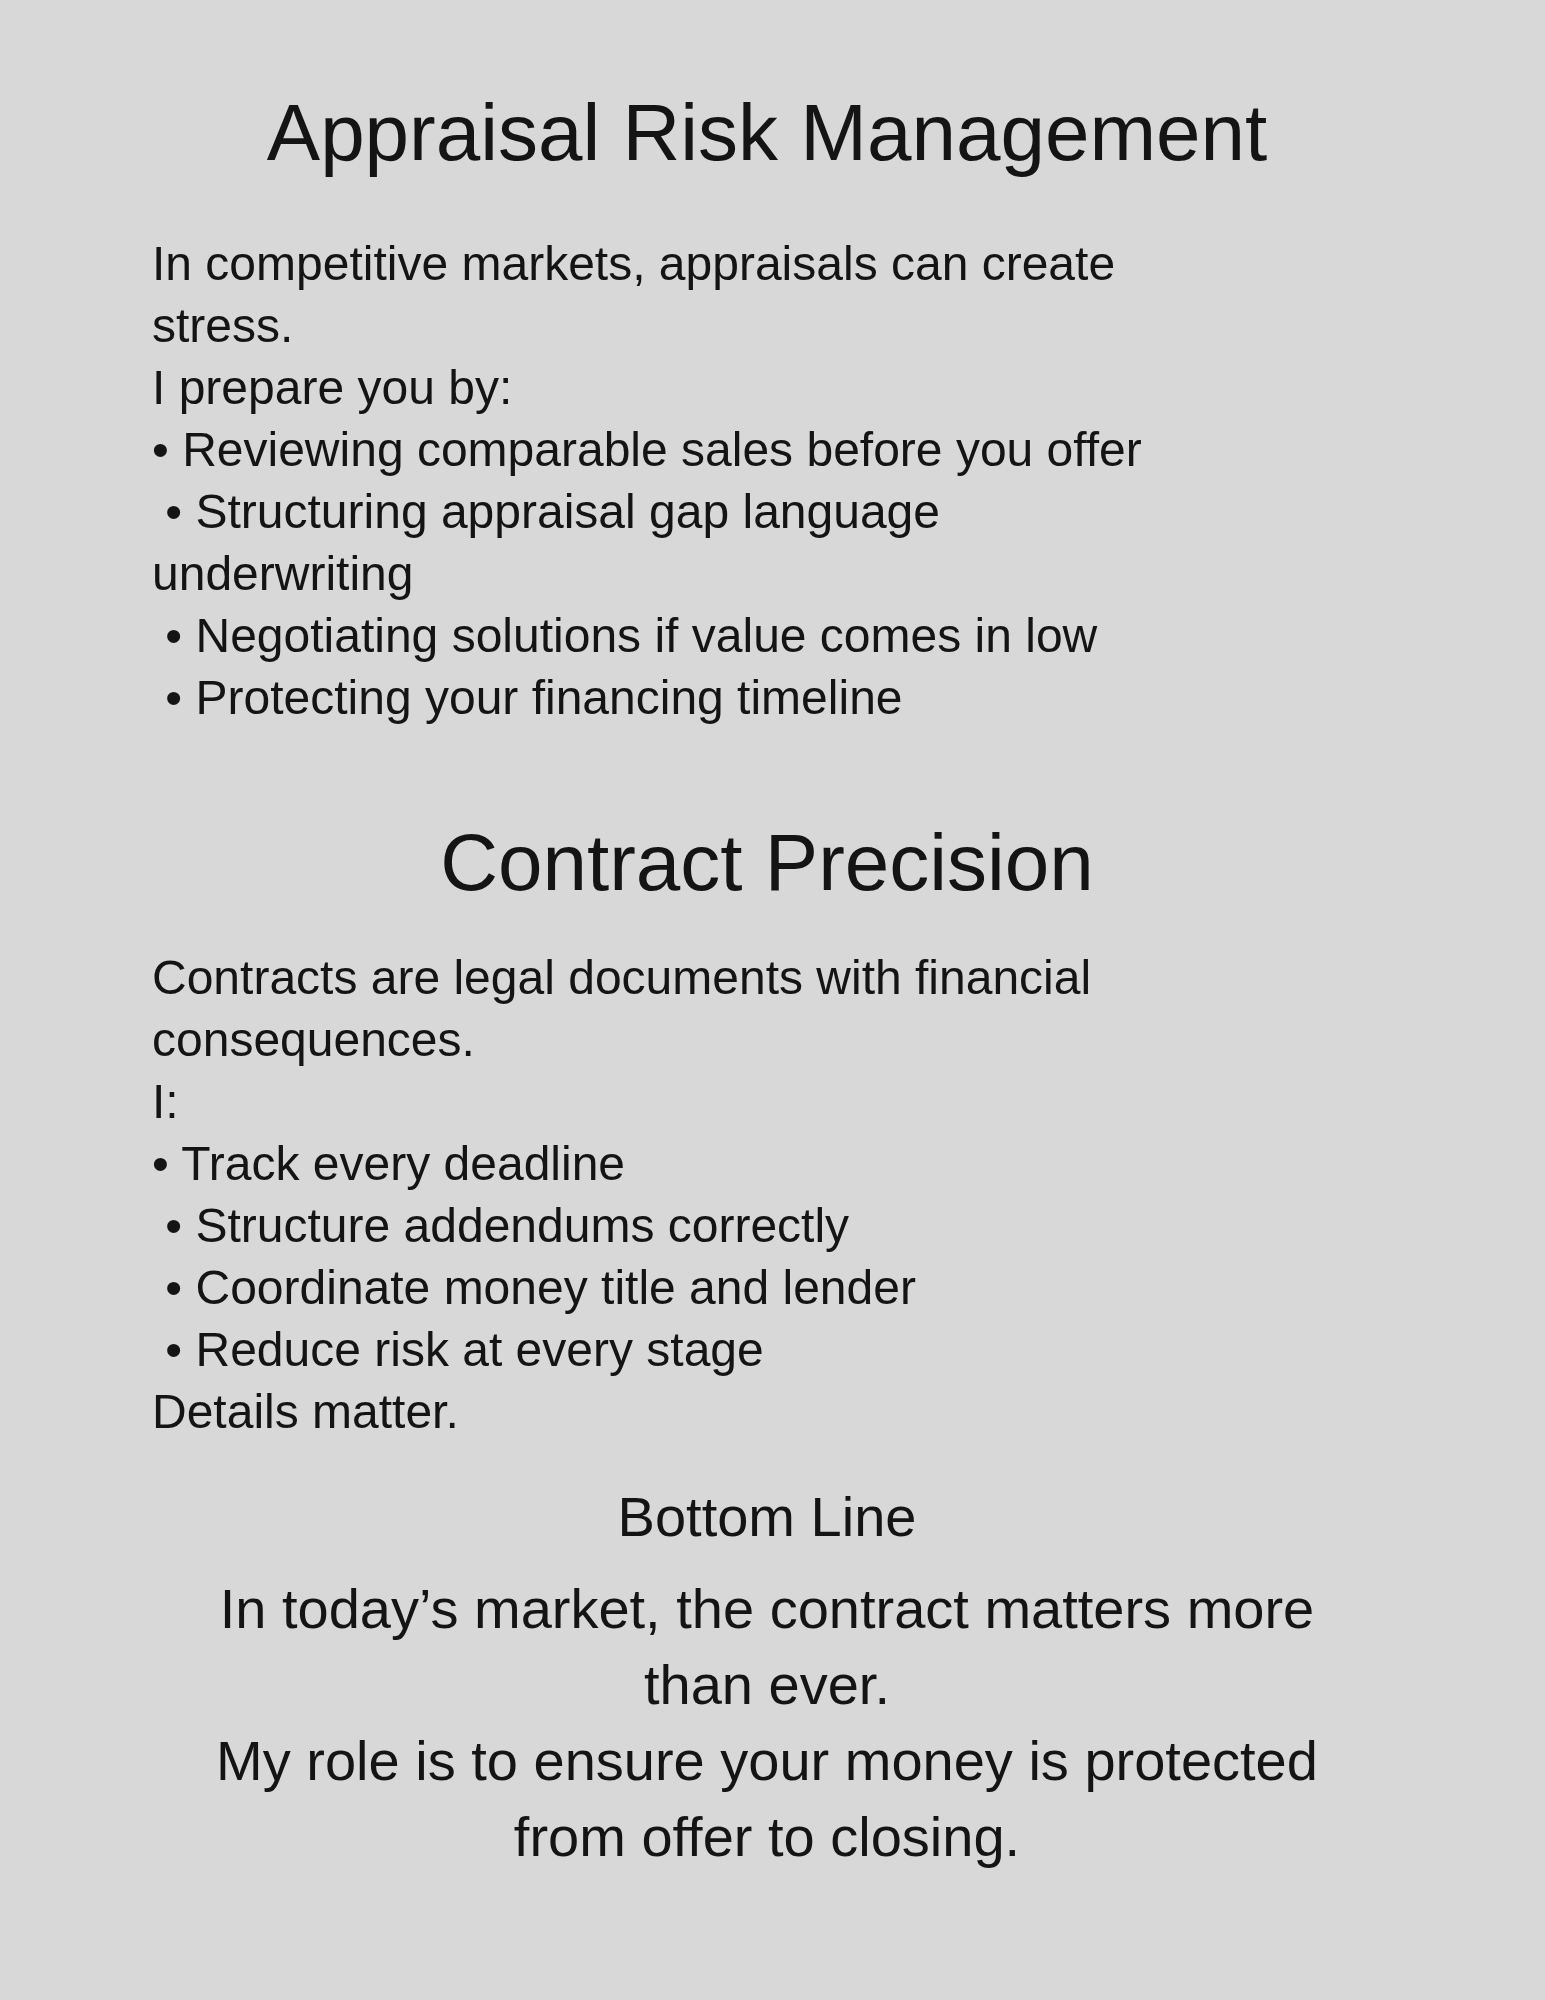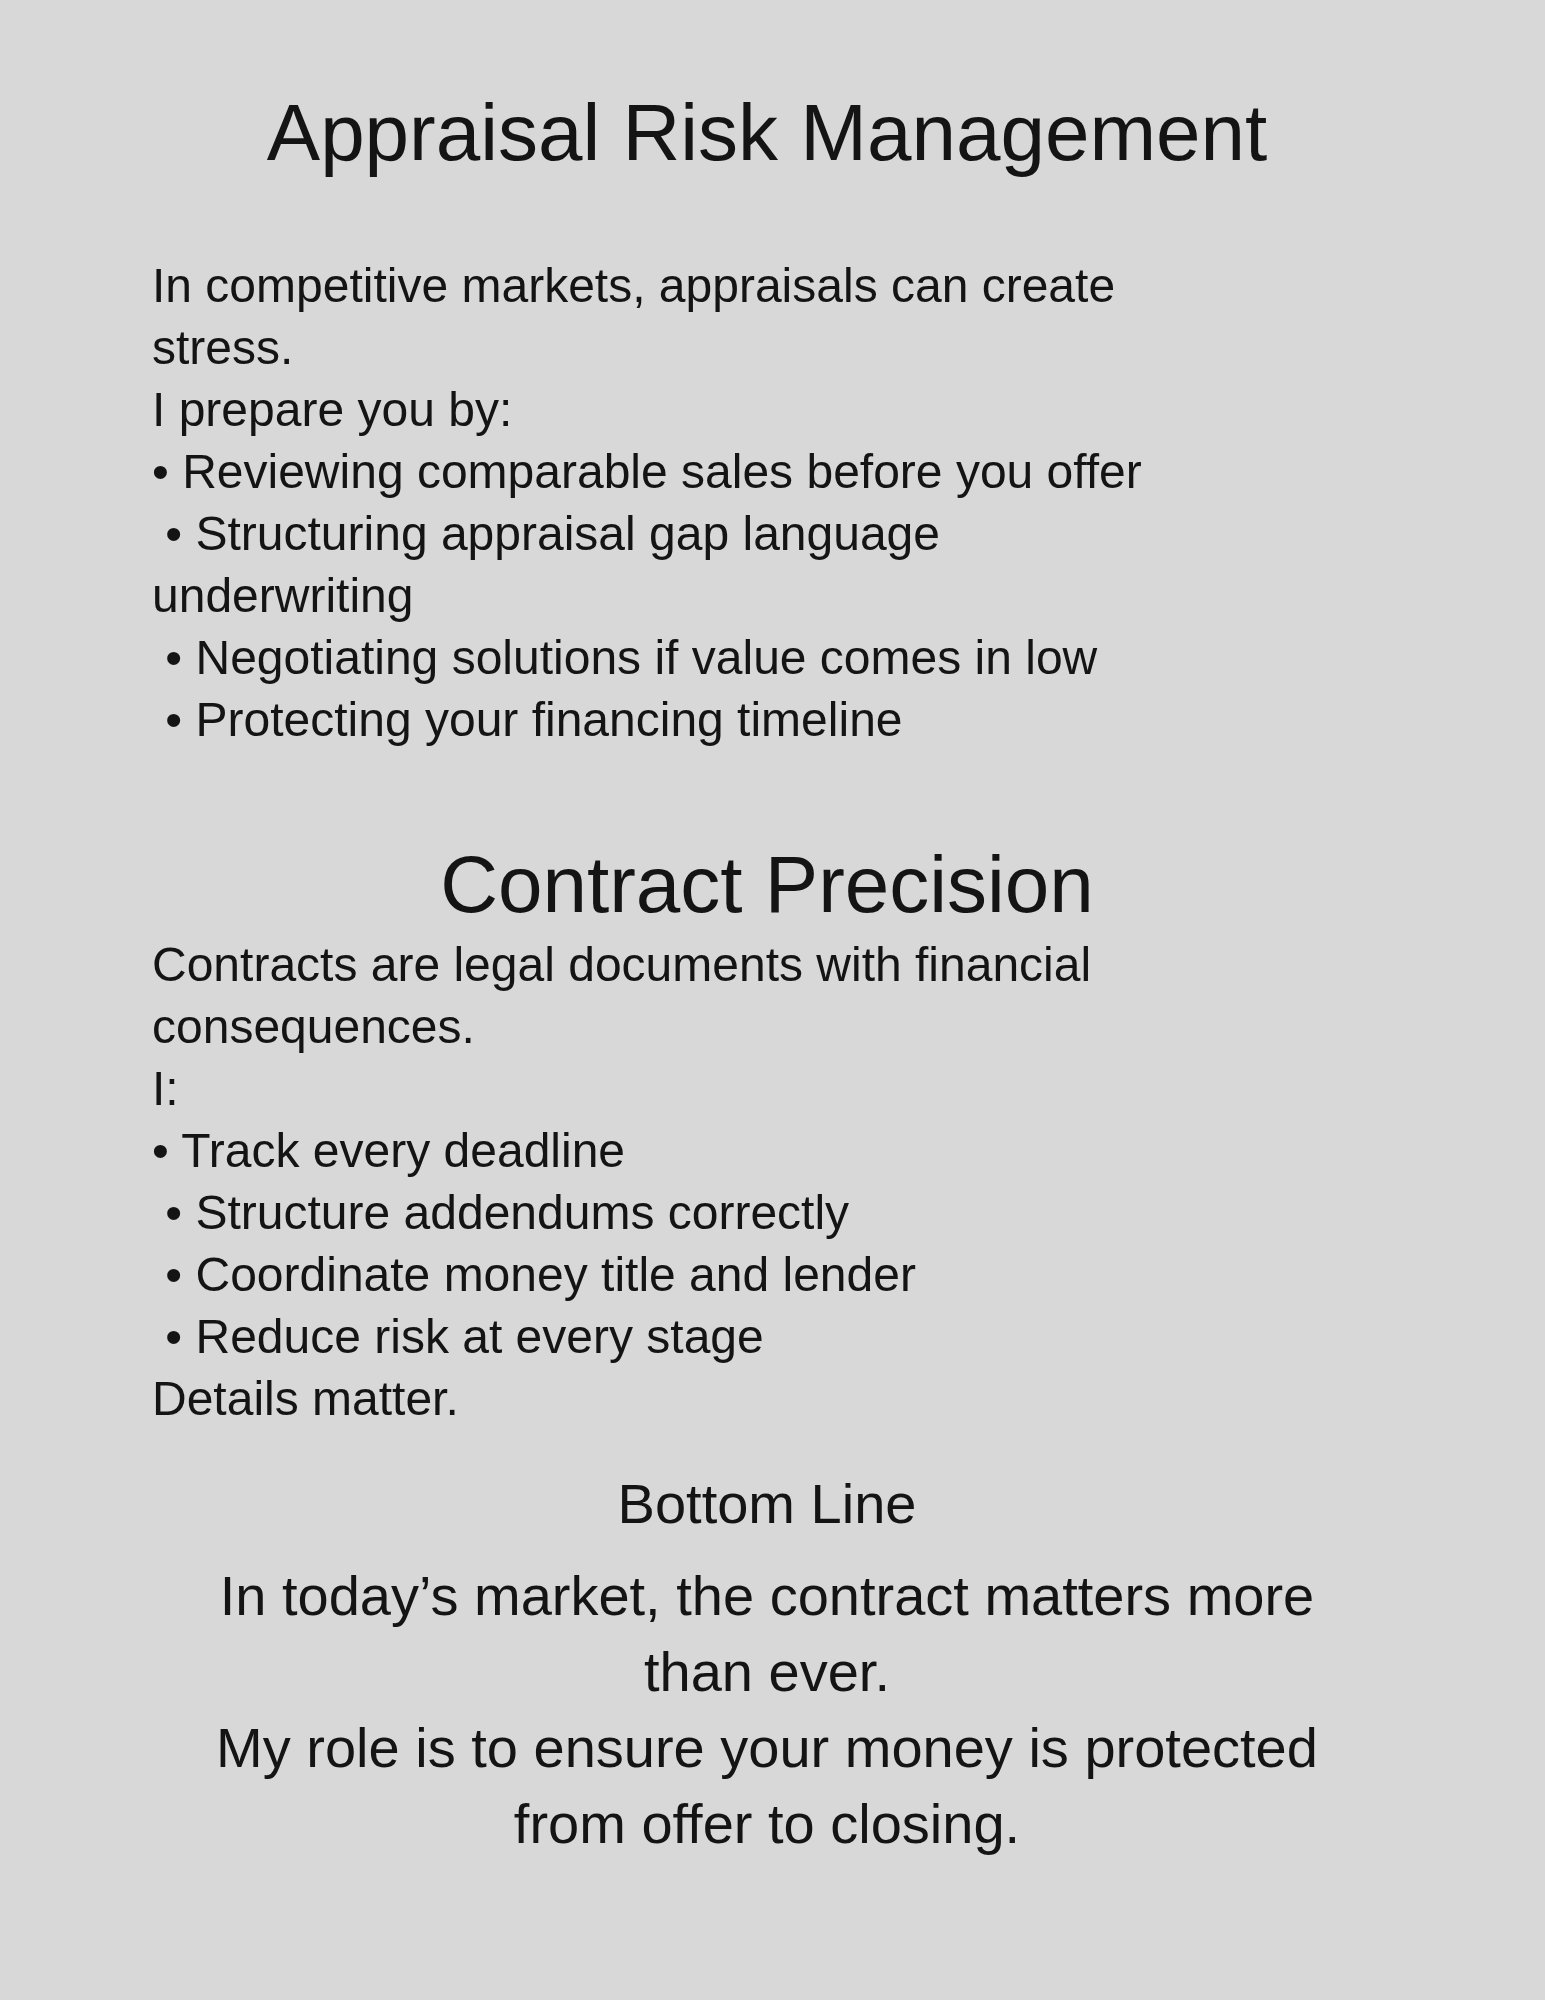--- a/index.html
+++ b/index.html
@@ -35,24 +35,24 @@
     padding-top: 85px; 
   }
   .heading-contract {
     padding-top: 86px;
   }
   .body-block {
     font-size: 48px;
     line-height: 62px;
   }
   .body-block.first {
-    margin-top: 74px;
+    margin-top: 52px;
   }
   .body-block.second {
-    margin-top: 1px;
+    margin-top: 36px;
   }
   .line {
     white-space: pre; 
   }
   .bottom-block {
     margin-top: 36px;
     font-size: 56px;
     line-height: 76px;
     text-align: center;
   }

